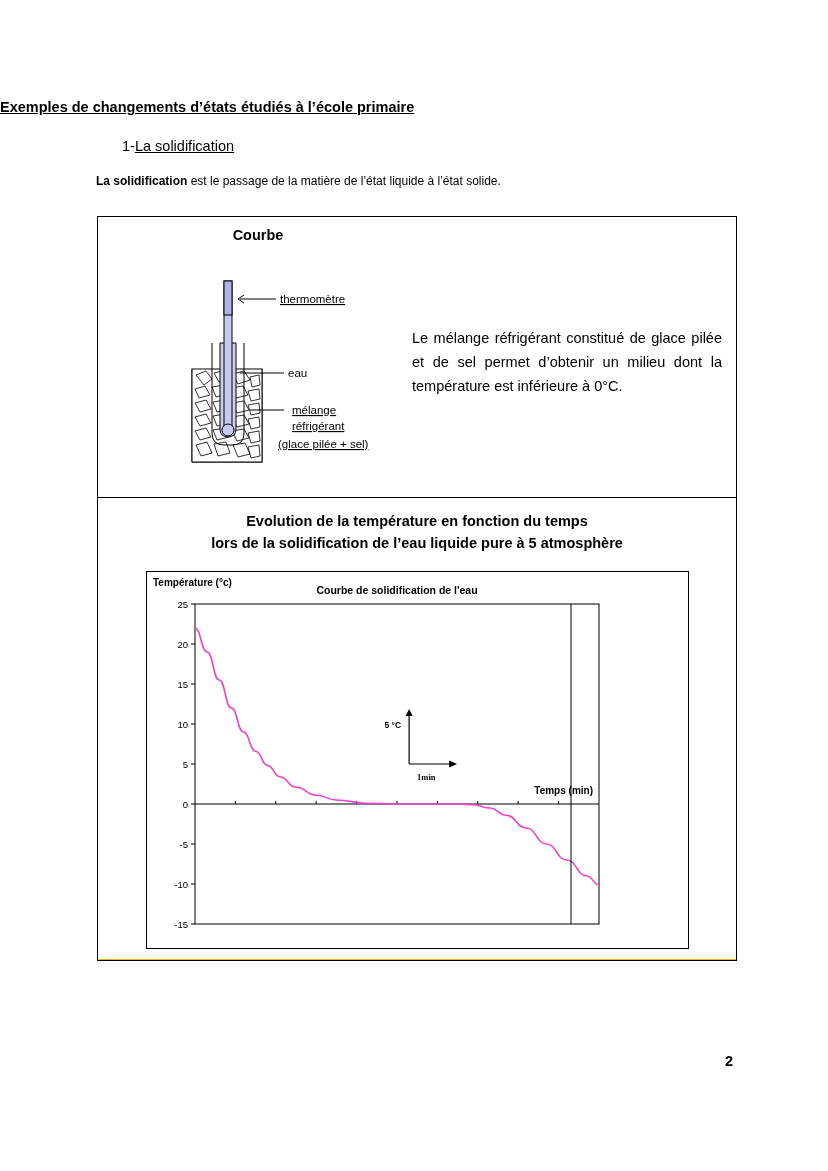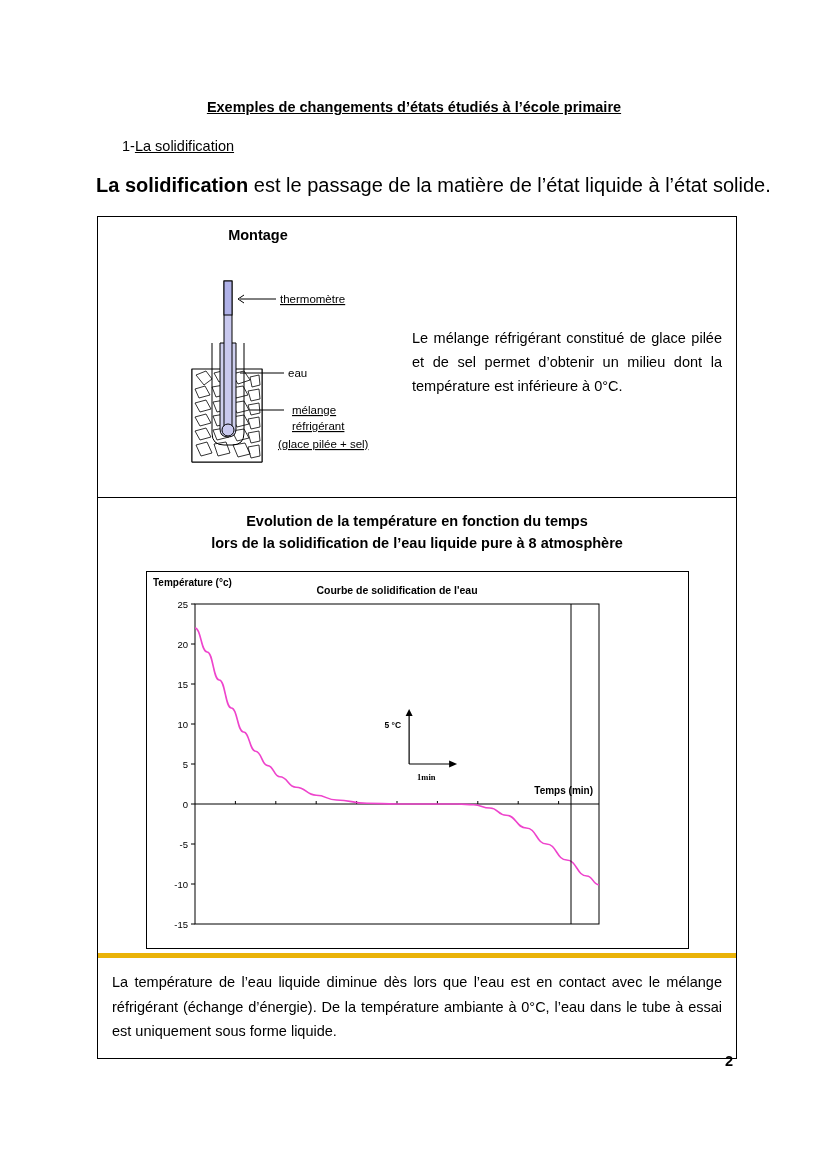--- a/index.html
+++ b/index.html
@@ -16,21 +16,21 @@
     overflow: hidden;
   }
   .page {
     position: relative;
     width: 828px;
     height: 1171px;
     box-sizing: border-box;
     padding: 0;
   }
   .doc-title {
-    text-align: center;
+    text-align: left;
     font-weight: bold;
     font-size: 14.5px;
     text-decoration: underline;
     margin: 0;
     position: absolute;
     top: 99px;
     left: 0;
     right: 0;
   }
   .section-heading {
@@ -43,21 +43,21 @@
   .section-heading .num {
     text-decoration: none;
   }
   .section-heading .underlined {
     text-decoration: underline;
   }
   .intro-line {
     position: absolute;
     top: 174px;
     left: 96px;
-    font-size: 20px;
+    font-size: 12px;
     text-align: right;
   }
   .intro-line b { font-weight: bold; }
 
   .main-box {
     position: absolute;
     left: 97px;
     top: 216px;
     width: 640px;
     border: 1px solid #000;
@@ -89,23 +89,23 @@
     position: absolute;
     left: 76px;
     top: 30px;
     width: 260px;
     height: 240px;
   }
 
   .curve-section {
     position: relative;
     padding-top: 12px;
-    padding-bottom: 4px;
-    box-sizing: border-box;
-    border-bottom: 5px solid #eab308;
+    padding-bottom: 10px;
+    box-sizing: border-box;
+    border-bottom: 1px solid #eab308;
   }
   .curve-title {
     text-align: center;
     font-weight: bold;
     font-size: 14.5px;
     line-height: 1.55;
   }
   .chart-wrap {
     margin: 16px auto 0 auto;
     width: 543px;
@@ -146,21 +146,21 @@
     <span class="num">1-</span><span class="underlined">La solidification</span>
   </div>
 
   <div class="intro-line">
     <b>La solidification</b><span> est le passage de la matière de l’état liquide à l’état solide.</span>
   </div>
 
   <div class="main-box">
 
     <div class="montage-section">
-      <div class="montage-title">Montage</div>
+      <div class="montage-title">Courbe</div>
 
       <div class="montage-figure">
         <svg width="260" height="240" viewBox="0 0 260 240">
 
           <g stroke="#000" fill="none" stroke-width="1">
 
             <path d="M18 122 L18 215 L88 215 L88 122"></path>
 
             <rect x="18" y="122" width="70" height="93" fill="#ffffff"></rect>
           </g>
@@ -220,21 +220,21 @@
           <text class="fig-label" x="104" y="201" text-decoration="underline">(glace pilée  +  sel)</text>
         </svg>
       </div>
 
       <div class="montage-text">Le mélange réfrigérant constitué de glace pilée et de sel permet d’obtenir un milieu dont la température est inférieure à 0°C.</div>
     </div>
 
     <div class="curve-section">
       <div class="curve-title">
         <div>Evolution de la température en fonction du temps</div>
-        <div>lors de la solidification de l’eau liquide pure à 8 atmosphère</div>
+        <div>lors de la solidification de l’eau liquide pure à 5 atmosphère</div>
       </div>
 
       <div class="chart-wrap">
         <svg id="chart-svg" width="476" height="376" viewBox="0 0 476 376">
             <text x="6" y="14" font-size="10" font-family="&quot;Liberation Sans&quot;, sans-serif" fill="#000" font-weight="bold">Température (°c)</text>
             <text x="250" y="22" font-size="10.5" font-family="&quot;Liberation Sans&quot;, sans-serif" fill="#000" text-anchor="middle" font-weight="bold">Courbe de solidification de l'eau</text>
             <rect x="48" y="32" width="404" height="320" fill="none" stroke="#000" stroke-width="1"></rect>
             <line x1="44" y1="32" x2="48" y2="32" stroke="#000" stroke-width="1"></line>
             <text x="41" y="35.5" font-size="9.5" font-family="&quot;Liberation Sans&quot;, sans-serif" fill="#000" text-anchor="end">25</text>
             <line x1="44" y1="72" x2="48" y2="72" stroke="#000" stroke-width="1"></line>
@@ -269,17 +269,16 @@
             <path d="M262.12 192 L304.12 192" stroke="#000" stroke-width="1.2" fill="none"></path>
             <polygon points="302.12,188.5 302.12,195.5 310.12,192" fill="#000"></polygon>
             <text x="254.12" y="156" font-size="8.5" font-family="&quot;Liberation Sans&quot;, sans-serif" fill="#000" text-anchor="end" font-weight="bold">5 °C</text>
             <text x="270.12" y="208" font-size="8.5" font-family="&quot;Liberation Serif&quot;, serif" fill="#000" font-weight="bold">1min</text>
             <path d="M48.00 56.00 C54.06 56.00, 54.06 80.00, 60.12 80.00 C66.18 80.00, 66.18 108.00, 72.24 108.00 C78.30 108.00, 78.30 136.00, 84.36 136.00 C90.42 136.00, 90.42 160.00, 96.48 160.00 C102.54 160.00, 102.54 179.20, 108.60 179.20 C114.66 179.20, 114.66 193.60, 120.72 193.60 C126.78 193.60, 126.78 204.80, 132.84 204.80 C140.92 204.80, 140.92 215.20, 149.00 215.20 C159.10 215.20, 159.10 223.20, 169.20 223.20 C179.30 223.20, 179.30 228.00, 189.40 228.00 C204.55 228.00, 204.55 231.20, 219.70 231.20 C234.85 231.20, 234.85 232.00, 250.00 232.00 C270.20 232.00, 270.20 232.00, 290.40 232.00 C300.50 232.00, 300.50 232.00, 310.60 232.00 C318.68 232.00, 318.68 232.80, 326.76 232.80 C334.84 232.80, 334.84 236.00, 342.92 236.00 C351.00 236.00, 351.00 243.20, 359.08 243.20 C369.18 243.20, 369.18 256.00, 379.28 256.00 C389.38 256.00, 389.38 272.00, 399.48 272.00 C409.58 272.00, 409.58 288.00, 419.68 288.00 C429.78 288.00, 429.78 304.00, 439.88 304.00 C445.94 304.00, 445.94 312.80, 452.00 312.80" fill="none" stroke="#ee44cc" stroke-width="1.6"></path>
             <line x1="424" y1="32" x2="424" y2="352" stroke="#000" stroke-width="1"></line>
           </svg>
       </div>
     </div>
 
-    <div class="closing-text">La température de l’eau liquide diminue dès lors que l’eau est en contact avec le mélange réfrigérant (échange d’énergie). De la température ambiante à 0°C, l’eau dans le tube à essai est uniquement sous forme liquide.</div>
   </div>
 
   <div class="page-number">2</div>
 </div>
 
 </body></html>

